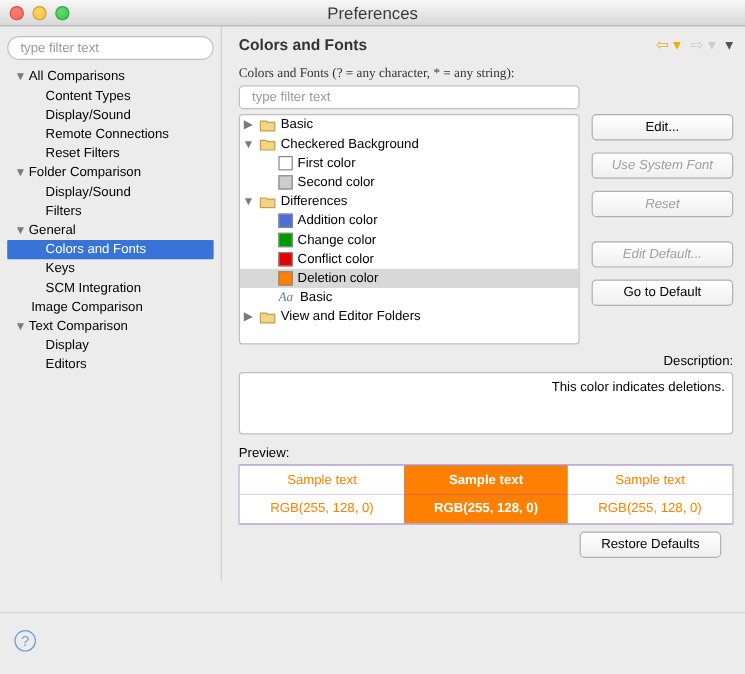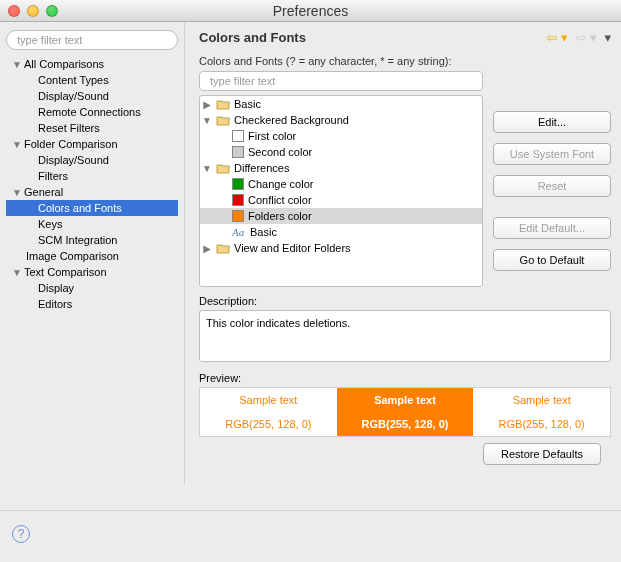--- a/index.html
+++ b/index.html
@@ -18,32 +18,32 @@
   .ti { padding: 2px 0 2px 0; color: #000; white-space: nowrap; cursor: default; }
   .ti .lbl { padding-left: 2px; }
   .ti.sel { background: #3874d7; color: #fff; border-radius: 1px; }
   .disc { display: inline-block; width: 10px; text-align: center; color: #7a7a7a; font-size: 10px; }
   .right { flex: 1; padding: 8px 10px 8px 14px; }
   .hdr { display: flex; align-items: center; justify-content: space-between; margin-bottom: 10px; }
   .hdr h1 { font-size: 13px; font-weight: bold; color: #333; }
   .nav { display: flex; gap: 8px; align-items: center; }
   .nav span { font-size: 13px; color: #888; }
   .nav .back { color: #f0b000; }
-  .hint { font-size: 11px; color: #333; margin-bottom: 4px; }
+  .hint { font-size: 11px; color: #333; margin-bottom: 4px; font-family: Liberation Serif, serif; }
   .row2 { display: flex; gap: 10px; }
   .treeouter { flex: 1; }
   .tree2 { border: 1px solid #bfbfbf; border-radius: 3px; background: #fff; height: 192px; overflow: auto; margin-top: 4px; }
   .tn { padding: 2px 4px; display: flex; align-items: center; gap: 4px; white-space: nowrap; }
   .tn.sel { background: #d8d8d8; }
   .sw { width: 12px; height: 12px; border: 1px solid #888; flex: 0 0 12px; }
   .aa { font-style: italic; font-family: Georgia, serif; color: #5a7fb0; font-size: 11px; flex: 0 0 14px; }
-  .btns { width: 118px; margin-top: 40px; display: flex; flex-direction: column; gap: 10px; }
+  .btns { width: 118px; margin-top: 24px; display: flex; flex-direction: column; gap: 10px; }
   .btn { height: 22px; border-radius: 4px; border: 1px solid #b0b0b0; background: linear-gradient(#ffffff, #efefef); font-size: 11px; cursor: default; }
-  .btn.dis { color: #a0a0a0; }
-  .desc { margin-top: 8px; }
+  .btn.dis { color: #a0a0a0; font-style: italic; }
+  .desc { margin-top: 8px; text-align: right; }
   .descbox { border: 1px solid #bfbfbf; border-radius: 3px; background: #fff; height: 52px; padding: 6px; margin-top: 3px; }
   .prev { margin-top: 10px; }
   .pvgrid { border: 1px solid #cfcfcf; background: #6d28d9; margin-top: 3px; }
   .pvrow { display: flex; height: 24px; }
   .pvcell { flex: 1; display: flex; align-items: center; justify-content: center; font-size: 11px; }
   .c1 { color: #ff8000; background: #fff; }
   .c2 { color: #fff; background: #ff8000; font-weight: bold; }
   .c3 { color: #ff8000; background: #fff; }
   .ftr1 { text-align: right; padding: 6px 10px 0 0; }
   .ftr { border-top: 1px solid #d6d6d6; height: 46px; display: flex; align-items: center; justify-content: space-between; padding: 0 12px; background: #ececec; margin-top:26px; }
@@ -128,30 +128,34 @@
               <span>Second color</span>
             </div>
           <div class="tn" style="padding-left:2px">
               <span class="disc">▼</span>
               <span class="ficon"><svg viewBox="0 0 14 12">
                   <path d="M1 3 h5 l1 1 h6 v7 h-12 z" fill="#f4d483" stroke="#c0a050"></path>
                 </svg></span>
               <span>Differences</span>
             </div>
           <div class="tn" style="padding-left:32px">
+              <span class="sw" style="background:#4f6fd6"></span>
+              <span>Addition color</span>
+            </div>
+          <div class="tn" style="padding-left:32px">
               <span class="sw" style="background:#009a00"></span>
               <span>Change color</span>
             </div>
           <div class="tn" style="padding-left:32px">
               <span class="sw" style="background:#e30000"></span>
               <span>Conflict color</span>
             </div>
           <div class="tn sel" style="padding-left:32px">
               <span class="sw" style="background:#ff8000"></span>
-              <span>Folders color</span>
+              <span>Deletion color</span>
             </div>
           <div class="tn" style="padding-left:32px">
               <span class="aa">Aa</span>
               <span>Basic</span>
             </div>
           <div class="tn" style="padding-left:2px">
               <span class="disc">▶</span>
               <span class="ficon"><svg viewBox="0 0 14 12">
                   <path d="M1 3 h5 l1 1 h6 v7 h-12 z" fill="#f4d483" stroke="#c0a050"></path>
                 </svg></span>

